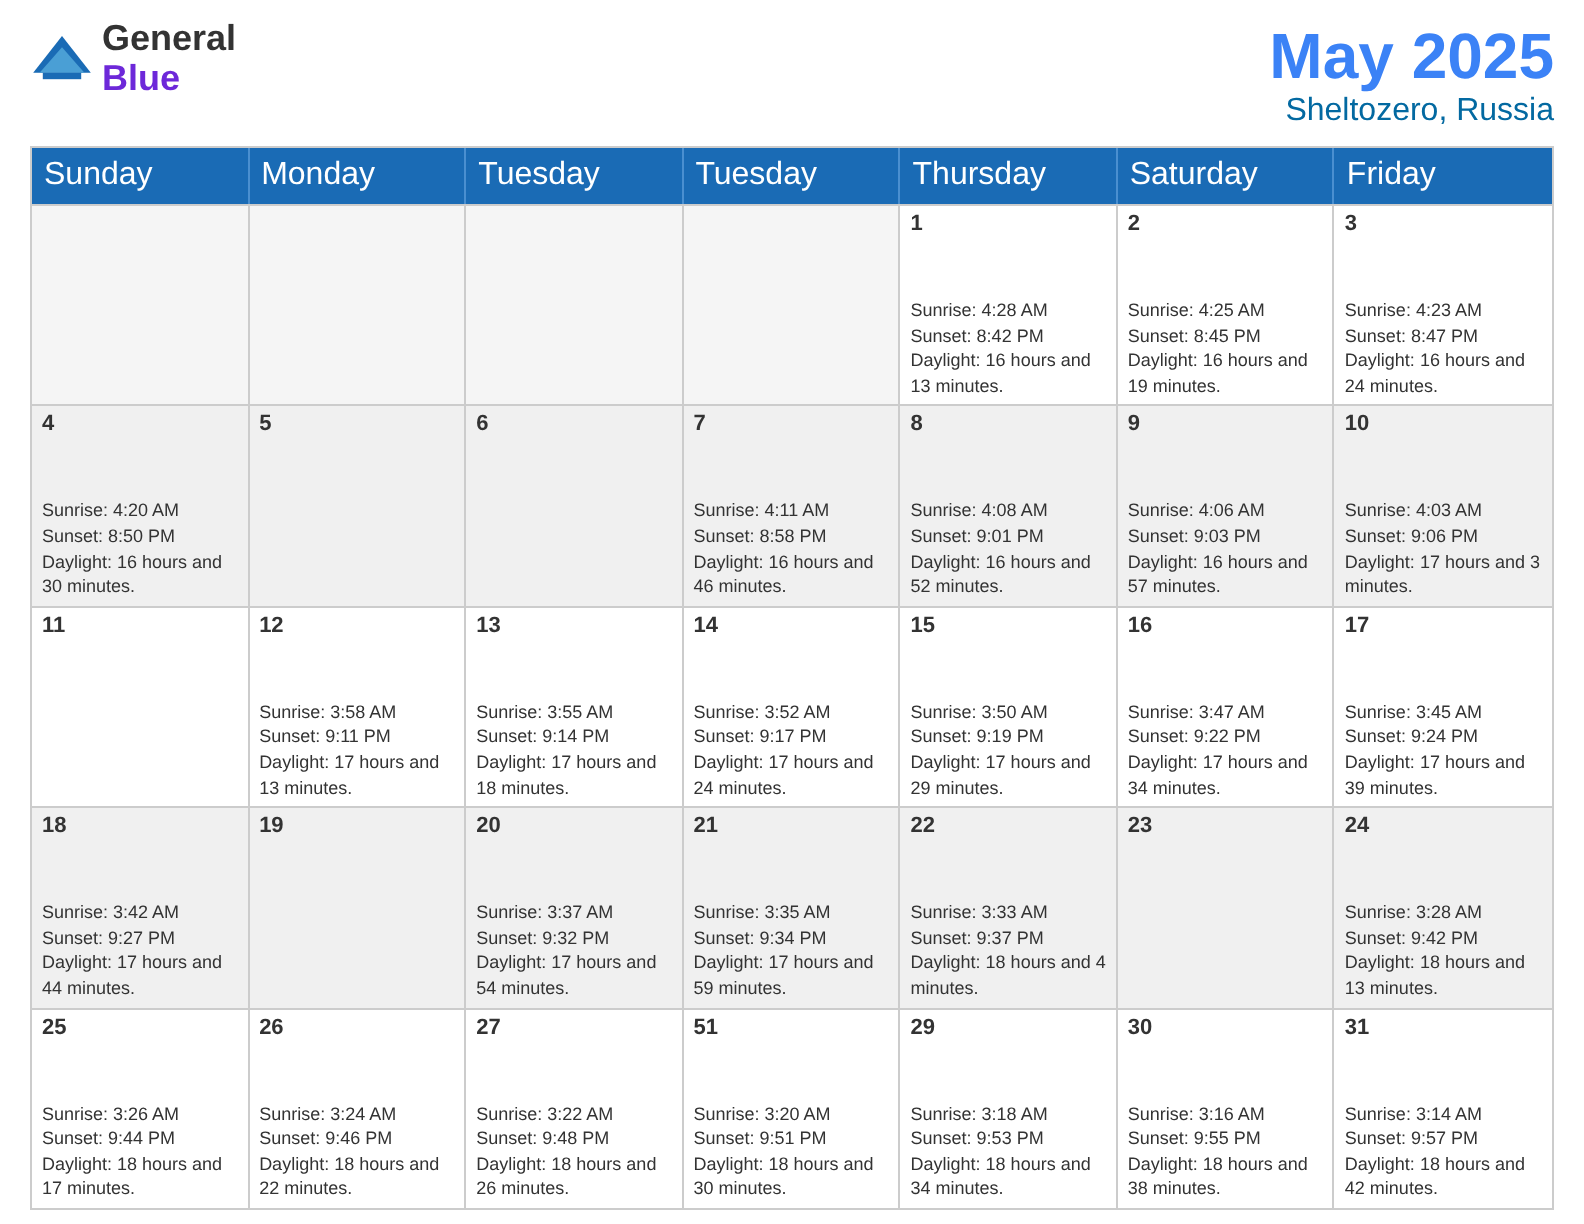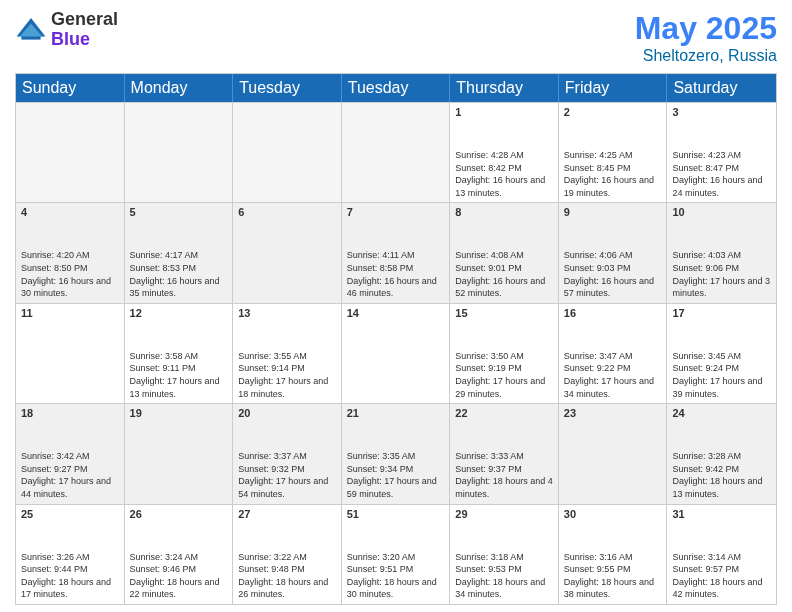--- a/index.html
+++ b/index.html
@@ -132,22 +132,22 @@
     </div>
   </div>
 
   <div class="calendar">
     <div class="day-headers">
       <div class="day-header">Sunday</div>
       <div class="day-header">Monday</div>
       <div class="day-header">Tuesday</div>
       <div class="day-header">Tuesday</div>
       <div class="day-header">Thursday</div>
+      <div class="day-header">Saturday</div>
       <div class="day-header">Friday</div>
-      <div class="day-header">Saturday</div>
     </div>
     <div class="calendar-body" id="cal-body">
     <div class="cal-row">
           <div class="cal-cell empty"></div>
           <div class="cal-cell empty"></div>
           <div class="cal-cell empty"></div>
           <div class="cal-cell empty"></div>
           <div class="cal-cell">
             <span class="day-num">1</span>
 <div class="cell-info">Sunrise: 4:28 AM<br>Sunset: 8:42 PM<br>Daylight: 16 hours and 13 minutes.</div>
@@ -161,21 +161,20 @@
 <div class="cell-info">Sunrise: 4:23 AM<br>Sunset: 8:47 PM<br>Daylight: 16 hours and 24 minutes.</div>
           </div>
         </div>
         <div class="cal-row">
           <div class="cal-cell shaded">
             <span class="day-num">4</span>
 <div class="cell-info">Sunrise: 4:20 AM<br>Sunset: 8:50 PM<br>Daylight: 16 hours and 30 minutes.</div>
           </div>
           <div class="cal-cell shaded">
             <span class="day-num">5</span>
-<div class="cell-info">Sunrise: 4:17 AM<br>Sunset: 8:53 PM<br>Daylight: 16 hours and 35 minutes.</div>
           </div>
           <div class="cal-cell shaded">
             <span class="day-num">6</span>
           </div>
           <div class="cal-cell shaded">
             <span class="day-num">7</span>
 <div class="cell-info">Sunrise: 4:11 AM<br>Sunset: 8:58 PM<br>Daylight: 16 hours and 46 minutes.</div>
           </div>
           <div class="cal-cell shaded">
             <span class="day-num">8</span>
@@ -197,20 +196,21 @@
           <div class="cal-cell">
             <span class="day-num">12</span>
 <div class="cell-info">Sunrise: 3:58 AM<br>Sunset: 9:11 PM<br>Daylight: 17 hours and 13 minutes.</div>
           </div>
           <div class="cal-cell">
             <span class="day-num">13</span>
 <div class="cell-info">Sunrise: 3:55 AM<br>Sunset: 9:14 PM<br>Daylight: 17 hours and 18 minutes.</div>
           </div>
           <div class="cal-cell">
             <span class="day-num">14</span>
+<div class="cell-info">Sunrise: 3:52 AM<br>Sunset: 9:17 PM<br>Daylight: 17 hours and 24 minutes.</div>
           </div>
           <div class="cal-cell">
             <span class="day-num">15</span>
 <div class="cell-info">Sunrise: 3:50 AM<br>Sunset: 9:19 PM<br>Daylight: 17 hours and 29 minutes.</div>
           </div>
           <div class="cal-cell">
             <span class="day-num">16</span>
 <div class="cell-info">Sunrise: 3:47 AM<br>Sunset: 9:22 PM<br>Daylight: 17 hours and 34 minutes.</div>
           </div>
           <div class="cal-cell">

